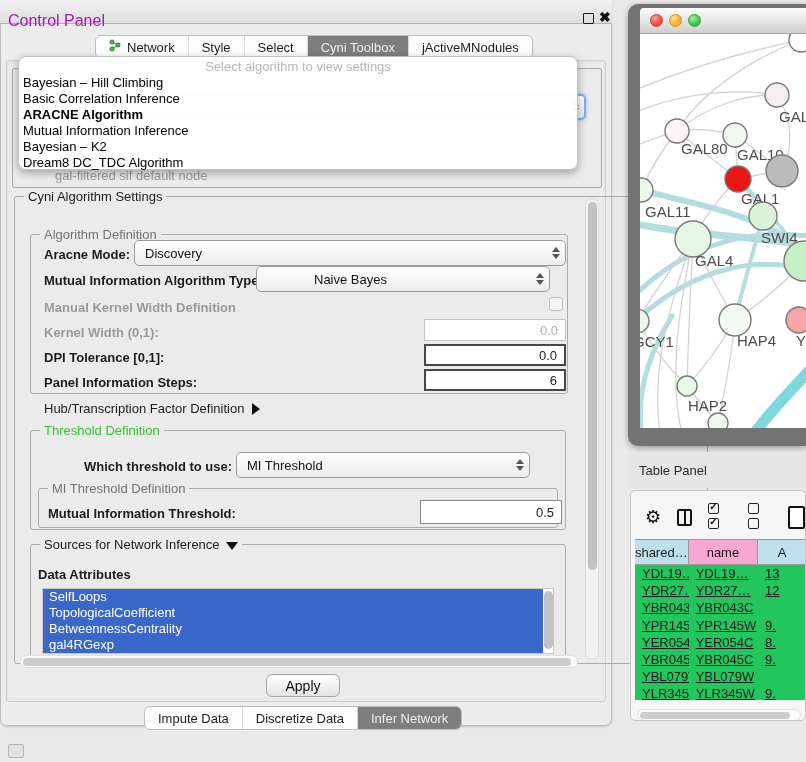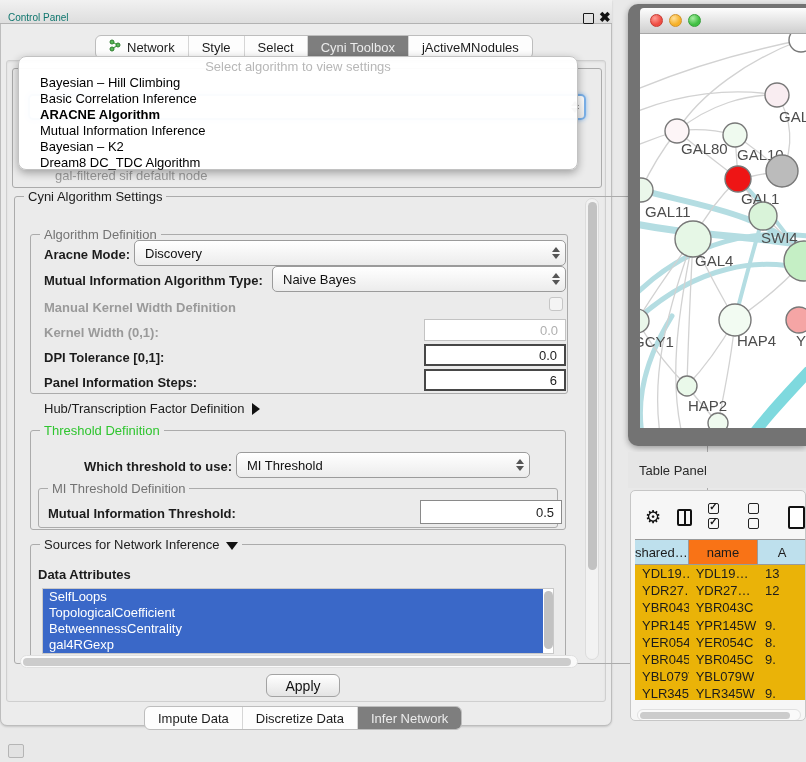--- a/index.html
+++ b/index.html
@@ -5,21 +5,21 @@
   * { margin:0; padding:0; box-sizing:border-box; }
   html,body { width:806px; height:762px; overflow:hidden; background:#e9e9e9;
     font-family:"Liberation Sans", sans-serif; font-size:13px; color:#1c1c1c; }
   .abs { position:absolute; }
 
   
   #control-window { left:0; top:8; width:612px; height:726px; background:#ececec;
     border:1px solid #bdbdbd; border-radius:0 0 7px 7px; box-shadow:0 1px 2px rgba(0,0,0,.15); }
   #cp-titlebar { left:0; top:8; width:612px; height:24px;
     background:linear-gradient(#f1f1f1,#dedede); border-bottom:1px solid #b2b2b2; }
-  #cp-title { left:8px; top:12px; font-size:10px; color:#0f766e; }
+  #cp-title { left:8px; top:12px; font-size:16px; color:#a21caf; }
   #float-icon { left:583px; top:13px; width:11px; height:11px; border:1.8px solid #1a1a1a; border-radius:1px; }
   #close-icon { left:599px; top:9px; font-size:14px; font-weight:bold; color:#111; cursor:default; }
 
   
   .tabstrip { display:flex; align-items:stretch; background:#fdfdfd; border:1px solid #bdbdbd;
     border-radius:6px; height:24px; overflow:hidden; }
   .tab { display:flex; align-items:center; gap:5px; padding:0 13px; font-size:13px; color:#1c1c1c;
     border-right:1px solid #d6d6d6; white-space:nowrap; }
   .tab:last-child { border-right:none; }
   .tab.selected { background:#7e7e7e; color:#ececec; }
@@ -58,21 +58,21 @@
   .tf-disabled { border:1px solid #c3c3c3; color:#b0b0b0; }
 
   .checkbox { position:absolute; width:14px; height:14px; border:1px solid #c6c6c6;
     border-radius:3px; background:#f4f4f4; }
 
   
   #algo-popup { left:18px; top:56px; width:560px; height:114px; background:rgba(255,255,255,.96);
     border:1px solid #c2c2c2; border-radius:8px; box-shadow:0 3px 9px rgba(0,0,0,.32); z-index:50;
     padding-top:2px; }
   #algo-placeholder { text-align:center; color:#b7b7b7; font-size:13px; height:16px; line-height:16px; }
-  .dd-item { height:16px; line-height:16px; padding-left:21px; font-size:13px; color:#000; white-space:nowrap; }
+  .dd-item { height:16px; line-height:16px; padding-left:4px; font-size:13px; color:#000; white-space:nowrap; }
 
   
   .vtrack { position:absolute; background:#f2f2f2; border:1px solid #dcdcdc; border-radius:7px; }
   .vthumb { position:absolute; background:#c2c2c2; border-radius:6px; }
   .htrack { position:absolute; background:#fafafa; border:1px solid #e0e0e0; border-radius:7px; }
   .hthumb { position:absolute; background:#cccccc; border-radius:5px; }
 
   
   #attr-list { left:42px; top:588px; width:512px; height:66px; background:#ffffff;
     border:1px solid #c9c9c9; overflow:hidden; }
@@ -111,23 +111,23 @@
   #col-icon { width:17px; height:17px; border:2px solid #111; border-radius:2px; position:relative; }
   #col-icon::after { content:""; position:absolute; left:50%; top:0; width:2px; height:100%; background:#111; transform:translateX(-50%); }
   .mini-cbx { width:11px; height:11px; border:1.6px solid #222; border-radius:2px; display:inline-block;
     position:relative; margin-right:3px; }
   .mini-cbx.checked::after { content:"✓"; position:absolute; left:0; top:-3px; font-size:10px; font-weight:bold; color:#111; }
   #doc-icon { width:19px; height:23px; border:2px solid #111; border-radius:2px; position:relative; background:#fff; }
 
   #table-grid { position:absolute; left:4px; top:48px; width:172px; }
   .t-header { display:flex; height:26px; border-top:1px solid #9a9a9a; border-bottom:1px solid #9a9a9a; }
   .t-hcell { display:flex; align-items:center; justify-content:center; font-size:13px;
-    border-right:1px solid #9a9a9a; background:#f97316; overflow:hidden; white-space:nowrap; }
+    border-right:1px solid #9a9a9a; background:#f9a8d4; overflow:hidden; white-space:nowrap; }
   .t-hcell.sel { background:#bee0ed; }
-  #t-rows { position:relative; height:135px; overflow:hidden; background:#eab308; }
+  #t-rows { position:relative; height:135px; overflow:hidden; background:#22c55e;text-decoration:underline; }
   .t-row { display:flex; height:17.2px; }
   .t-cell { font-size:13px; padding-left:7px; white-space:nowrap; overflow:hidden; display:flex; align-items:center; }
   .w1 { width:66px; } .w2 { width:86px; } .w3 { width:60px; }
 
   #dock-handle-icon { left:8px; top:744px; width:16px; height:14px; border:1px solid #b5b5b5;
     background:#e2e2e2; border-radius:2px; }
 </style>
 </head>
 <body>
 
@@ -203,21 +203,21 @@
 <div class="abs fieldlabel bold" style="left:44px;top:247px;">Aracne Mode:</div>
 <div class="abs combo" style="left:134px;top:240px;width:432px;">
   <span class="combo-text">Discovery</span>
   <span class="combo-arrows">
       <span class="arr-up"></span>
       <span class="arr-down"></span>
     </span>
 </div>
 
 <div class="abs fieldlabel bold" style="left:44px;top:273px;">Mutual Information Algorithm Type:</div>
-<div class="abs combo" style="left:272px;top:266px;width:294px;">
+<div class="abs combo" style="left:256px;top:266px;width:294px;padding-left:47px;">
   <span class="combo-text">Naive Bayes</span>
   <span class="combo-arrows">
       <span class="arr-up"></span>
       <span class="arr-down"></span>
     </span>
 </div>
 
 <div class="abs fieldlabel bold disabled-text" style="left:44px;top:300px;">Manual Kernel Width Definition</div>
 <div class="abs checkbox" style="left:549px;top:297px;"></div>
 

